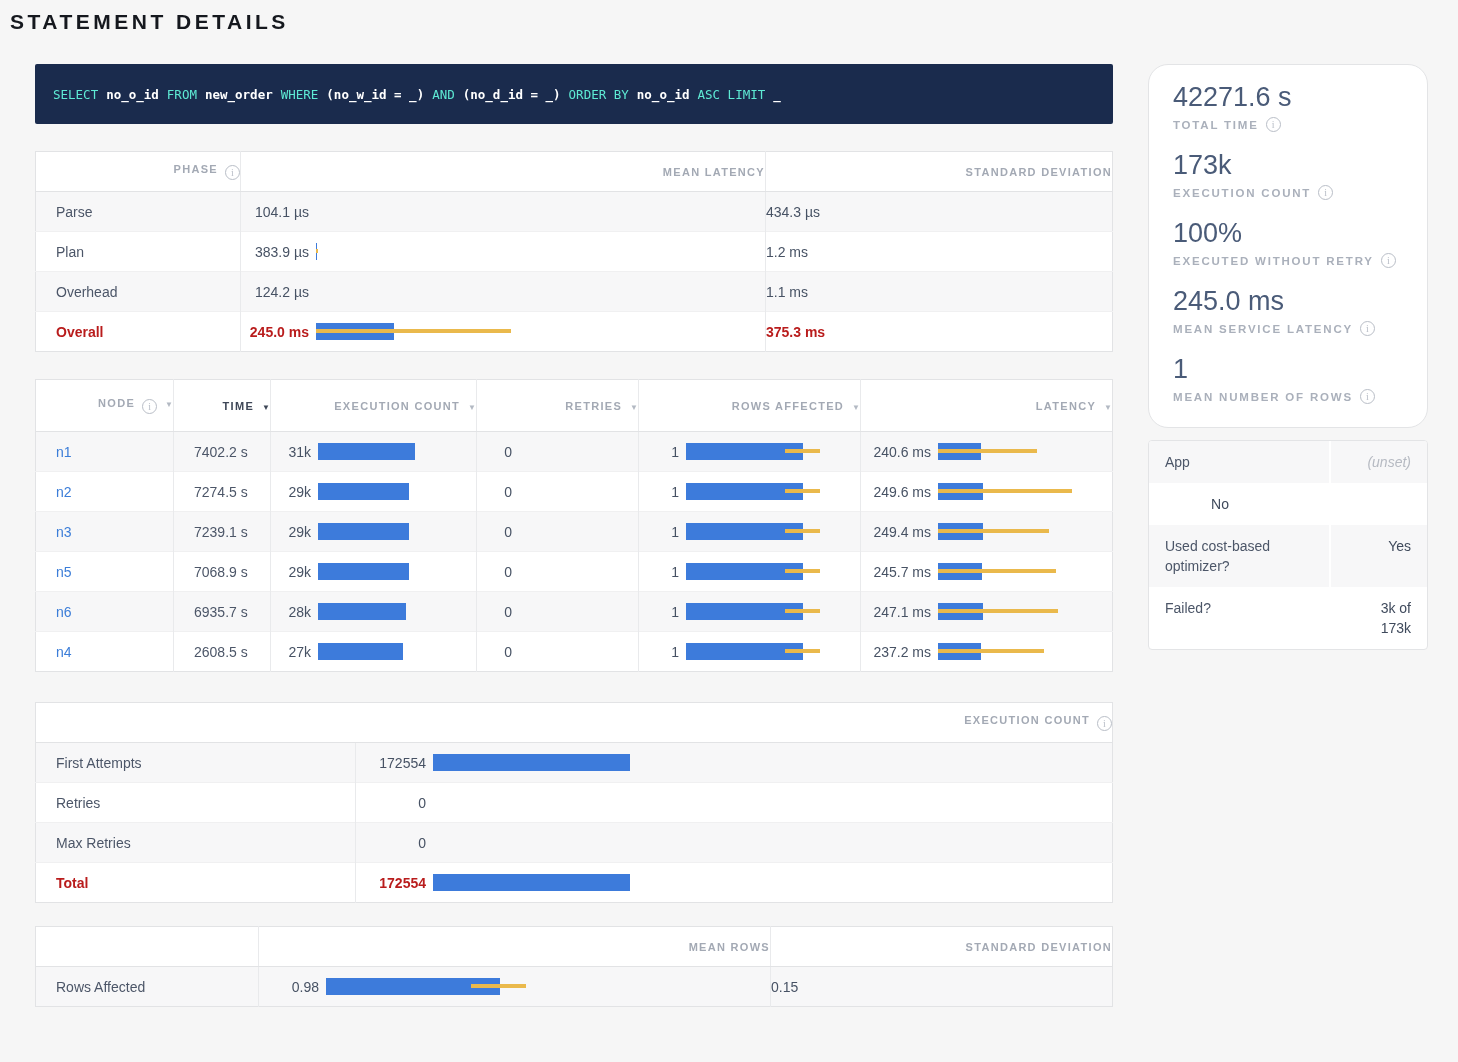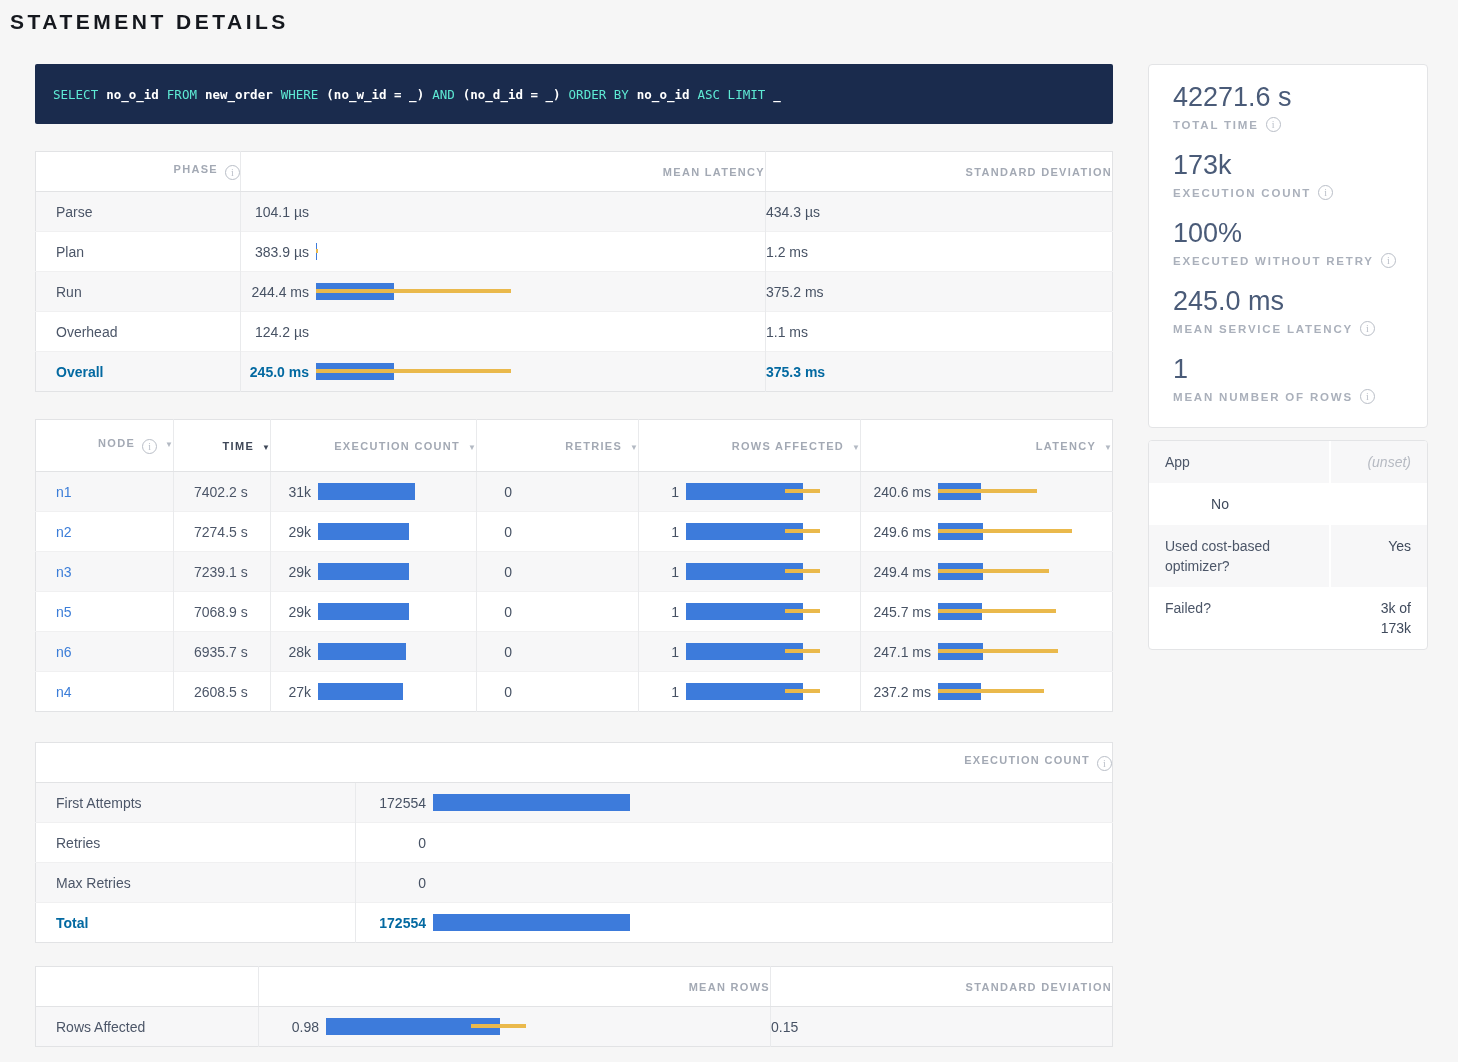--- a/index.html
+++ b/index.html
@@ -44,21 +44,21 @@
   }
   .node-tbl th { height:52px; }
   th:first-child, td:first-child { border-left:none; }
   td {
     height:40px; font-size:14px; padding:0;
     border-left:1px solid #e9eaec; border-top:1px solid #f0f0f1;
     white-space:nowrap; overflow:hidden;
   }
   tbody tr:nth-child(odd) td { background:#f7f7f8; }
   .label-cell { padding-left:20px; color:#4c5668; }
-  .bold-row td { font-weight:700; color:#0369a1; }
+  .bold-row td { font-weight:700; color:#b91c1c; }
   .sd-cell { text-align:left; padding-right:20px; }
   .nlink { color:#3B7DD8; padding-left:20px; cursor:pointer; }
 
   .cellflex { display:flex; align-items:center; height:100%; }
   .num { text-align:right; white-space:nowrap; flex:none; }
   .n35{width:35px} .n40{width:40px} .n60{width:60px} .n68{width:68px} .n70{width:70px}
   .bar { position:relative; height:17px; margin-left:7px; flex:none; }
   .w100{width:100px} .w140{width:140px} .w200{width:200px}
   .bb { position:absolute; left:0; top:0; height:17px; background:#3D7BDB; }
   .by { position:absolute; top:6px; height:4px; background:#EAB94C; }
@@ -69,21 +69,21 @@
     font-size:10px; line-height:1; color:#b9bec7; font-weight:400; letter-spacing:0;
     margin-left:7px; vertical-align:-3px; font-family:"Liberation Serif", serif;
     cursor:default; flex:none;
   }
   .sort { font-size:8px; color:#b3b9c3; margin-left:8px; letter-spacing:0; }
   .active-col { color:#3e4757; }
   .active-col .sort { color:#3e4757; }
 
   
   .card { background:#fff; border:1px solid #e3e4e6; border-radius:4px; }
-  .stats-card { padding:16px 24px 6px 24px; }
+  .stats-card { padding:16px 24px 6px 24px;border-radius:20px; }
   .stat { margin-bottom:17px; }
   .stat-value { font-size:27px; line-height:33px; color:#4A5B78; }
   .stat-label {
     display:flex; align-items:center;
     font-size:11.5px; font-weight:600; letter-spacing:1.8px; color:#aab0bb;
     margin-top:3px;
   }
   .details-card { margin-top:12px; overflow:hidden; }
   .drow { display:flex; font-size:14px; }
   .drow:nth-child(odd) { background:#f7f7f8; }
@@ -145,33 +145,20 @@
                 <span class="num n68">383.9 µs</span>
                 <span class="bar w200">
                   <span class="bb" style="width: 0.4%;"></span>
                   <span class="by" style="left: 0%; width: 1%;"></span>
                 </span>
               </div>
             </td>
           <td class="sd-cell">1.2 ms</td>
         </tr>
         <tr>
-          <td class="label-cell">Run</td>
-          <td>
-              <div class="cellflex">
-                <span class="num n68">244.4 ms</span>
-                <span class="bar w200">
-                  <span class="bb" style="width: 39%;"></span>
-                  <span class="by" style="left: 0%; width: 97.5%;"></span>
-                </span>
-              </div>
-            </td>
-          <td class="sd-cell">375.2 ms</td>
-        </tr>
-        <tr>
           <td class="label-cell">Overhead</td>
           <td>
               <div class="cellflex">
                 <span class="num n68">124.2 µs</span>
                 <span class="bar w200"></span>
               </div>
             </td>
           <td class="sd-cell">1.1 ms</td>
         </tr>
         <tr class="bold-row">

